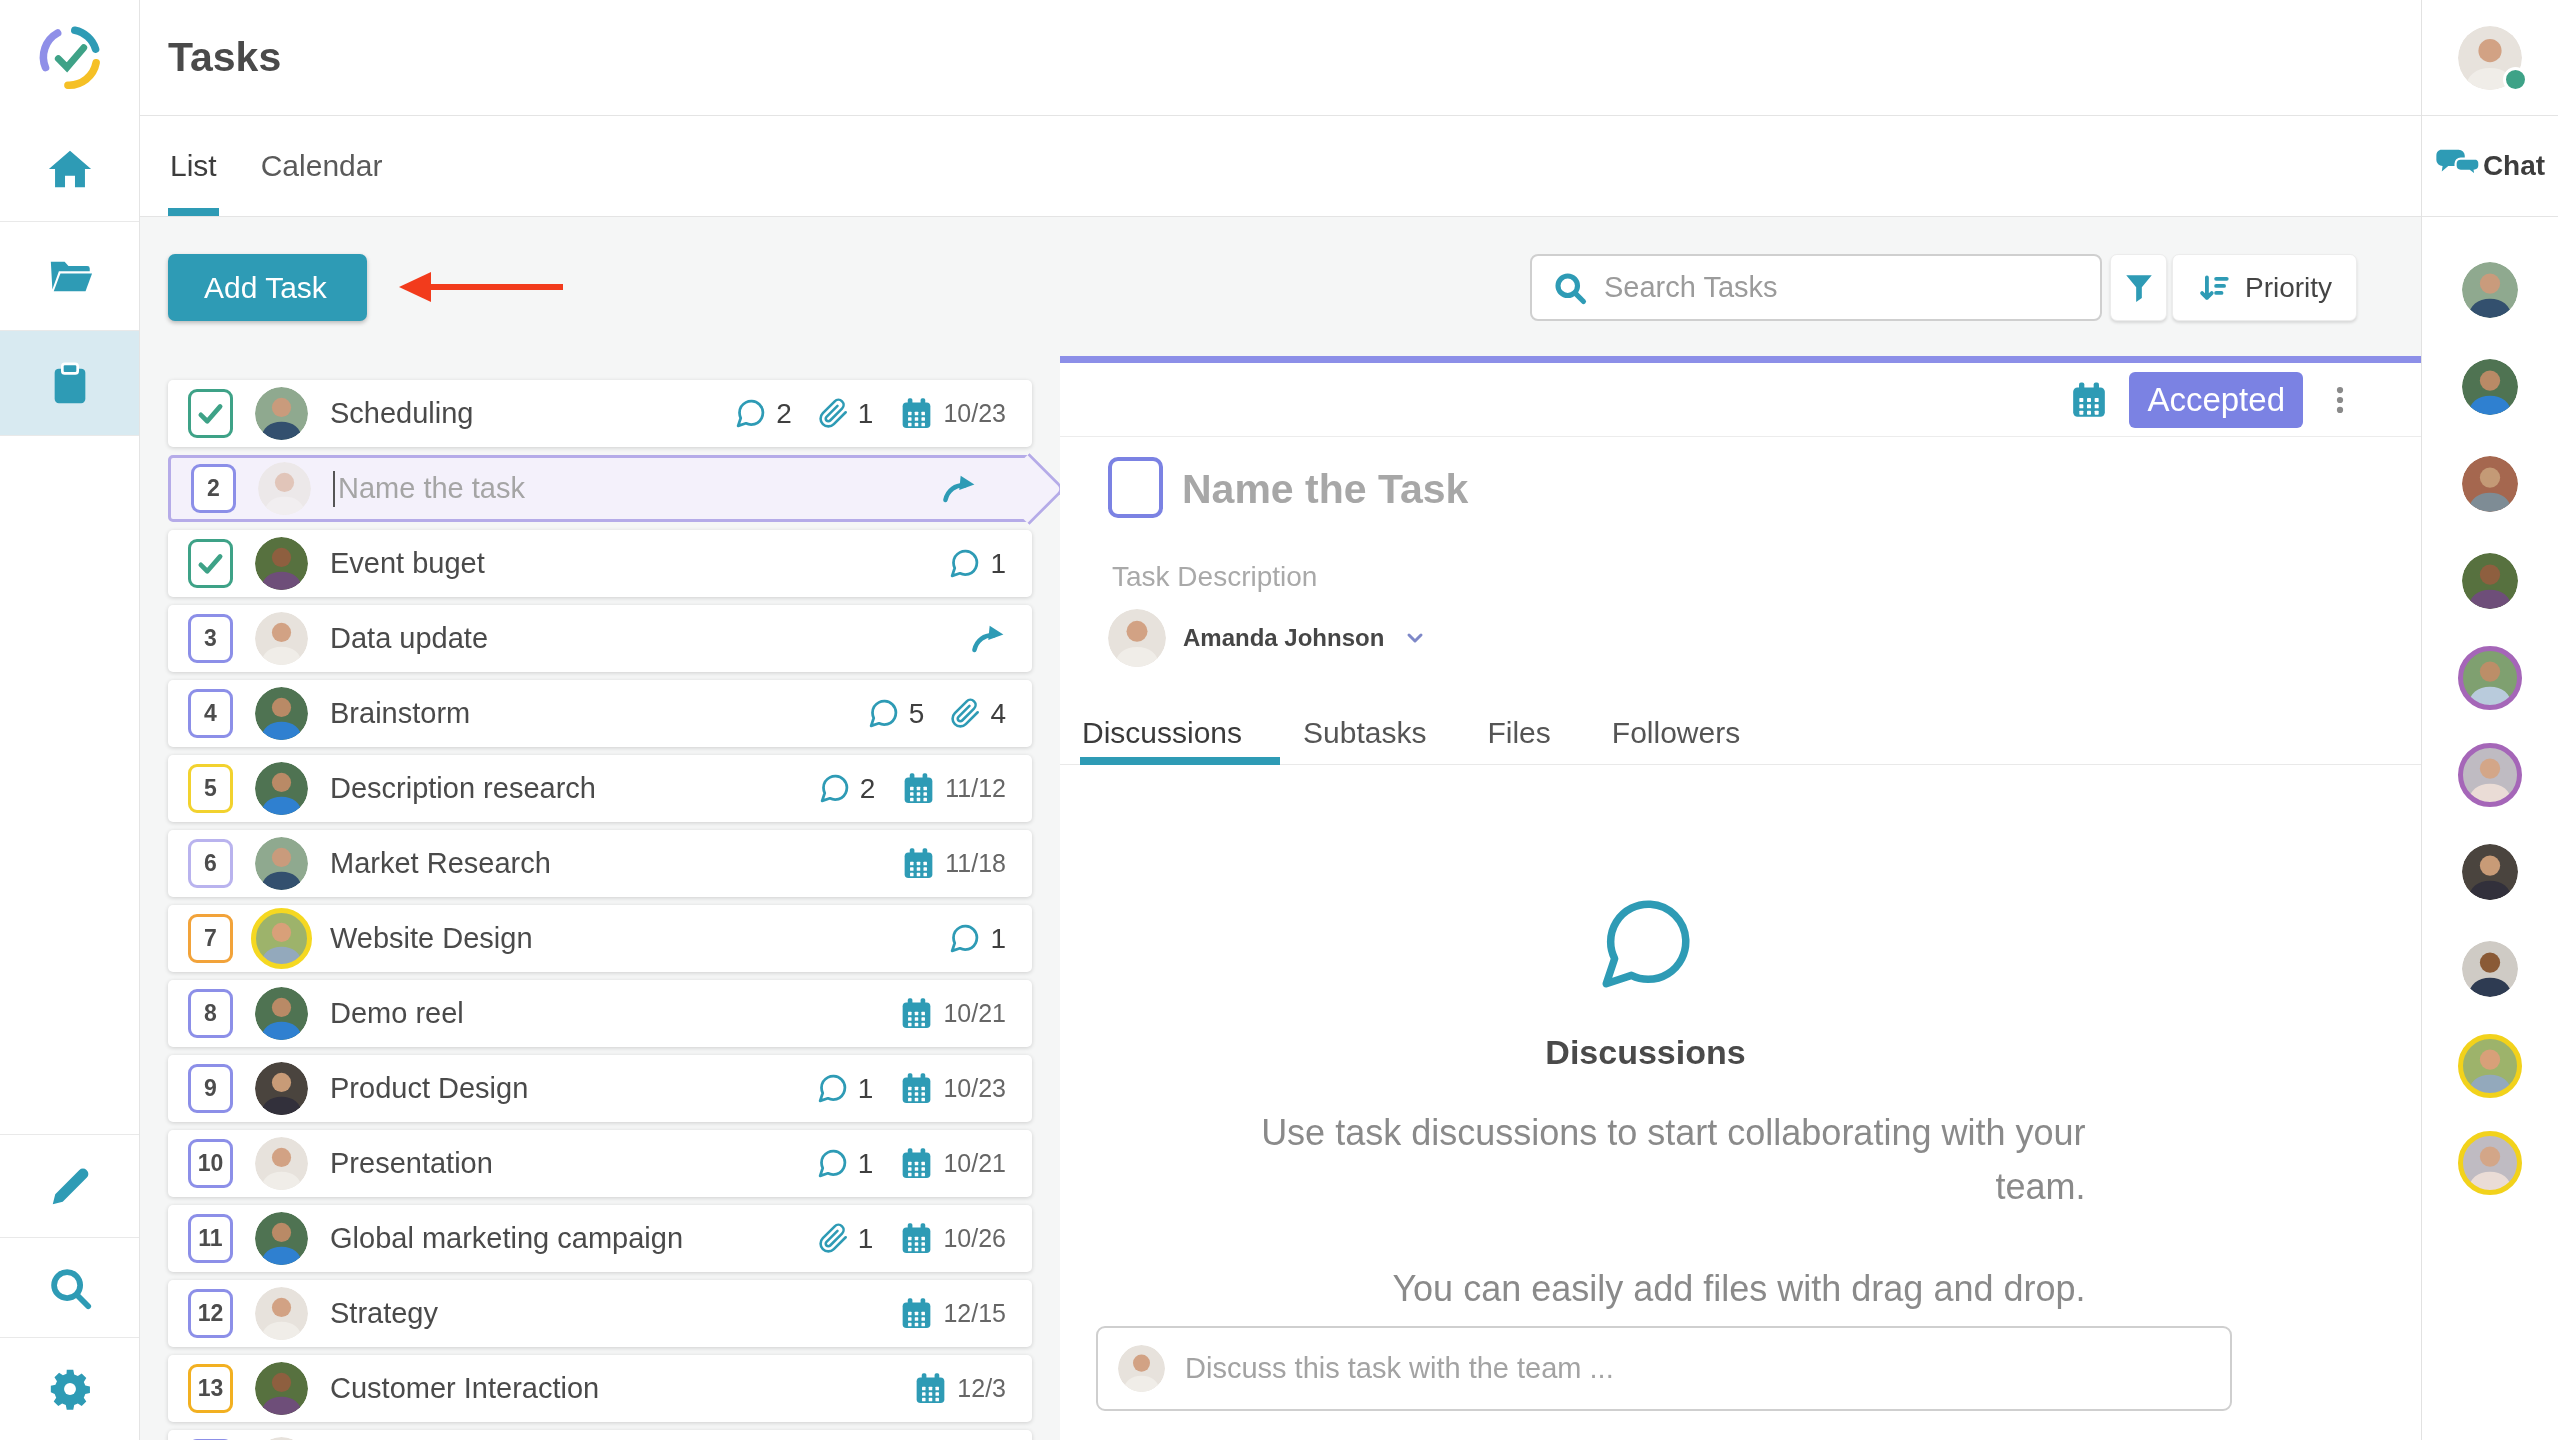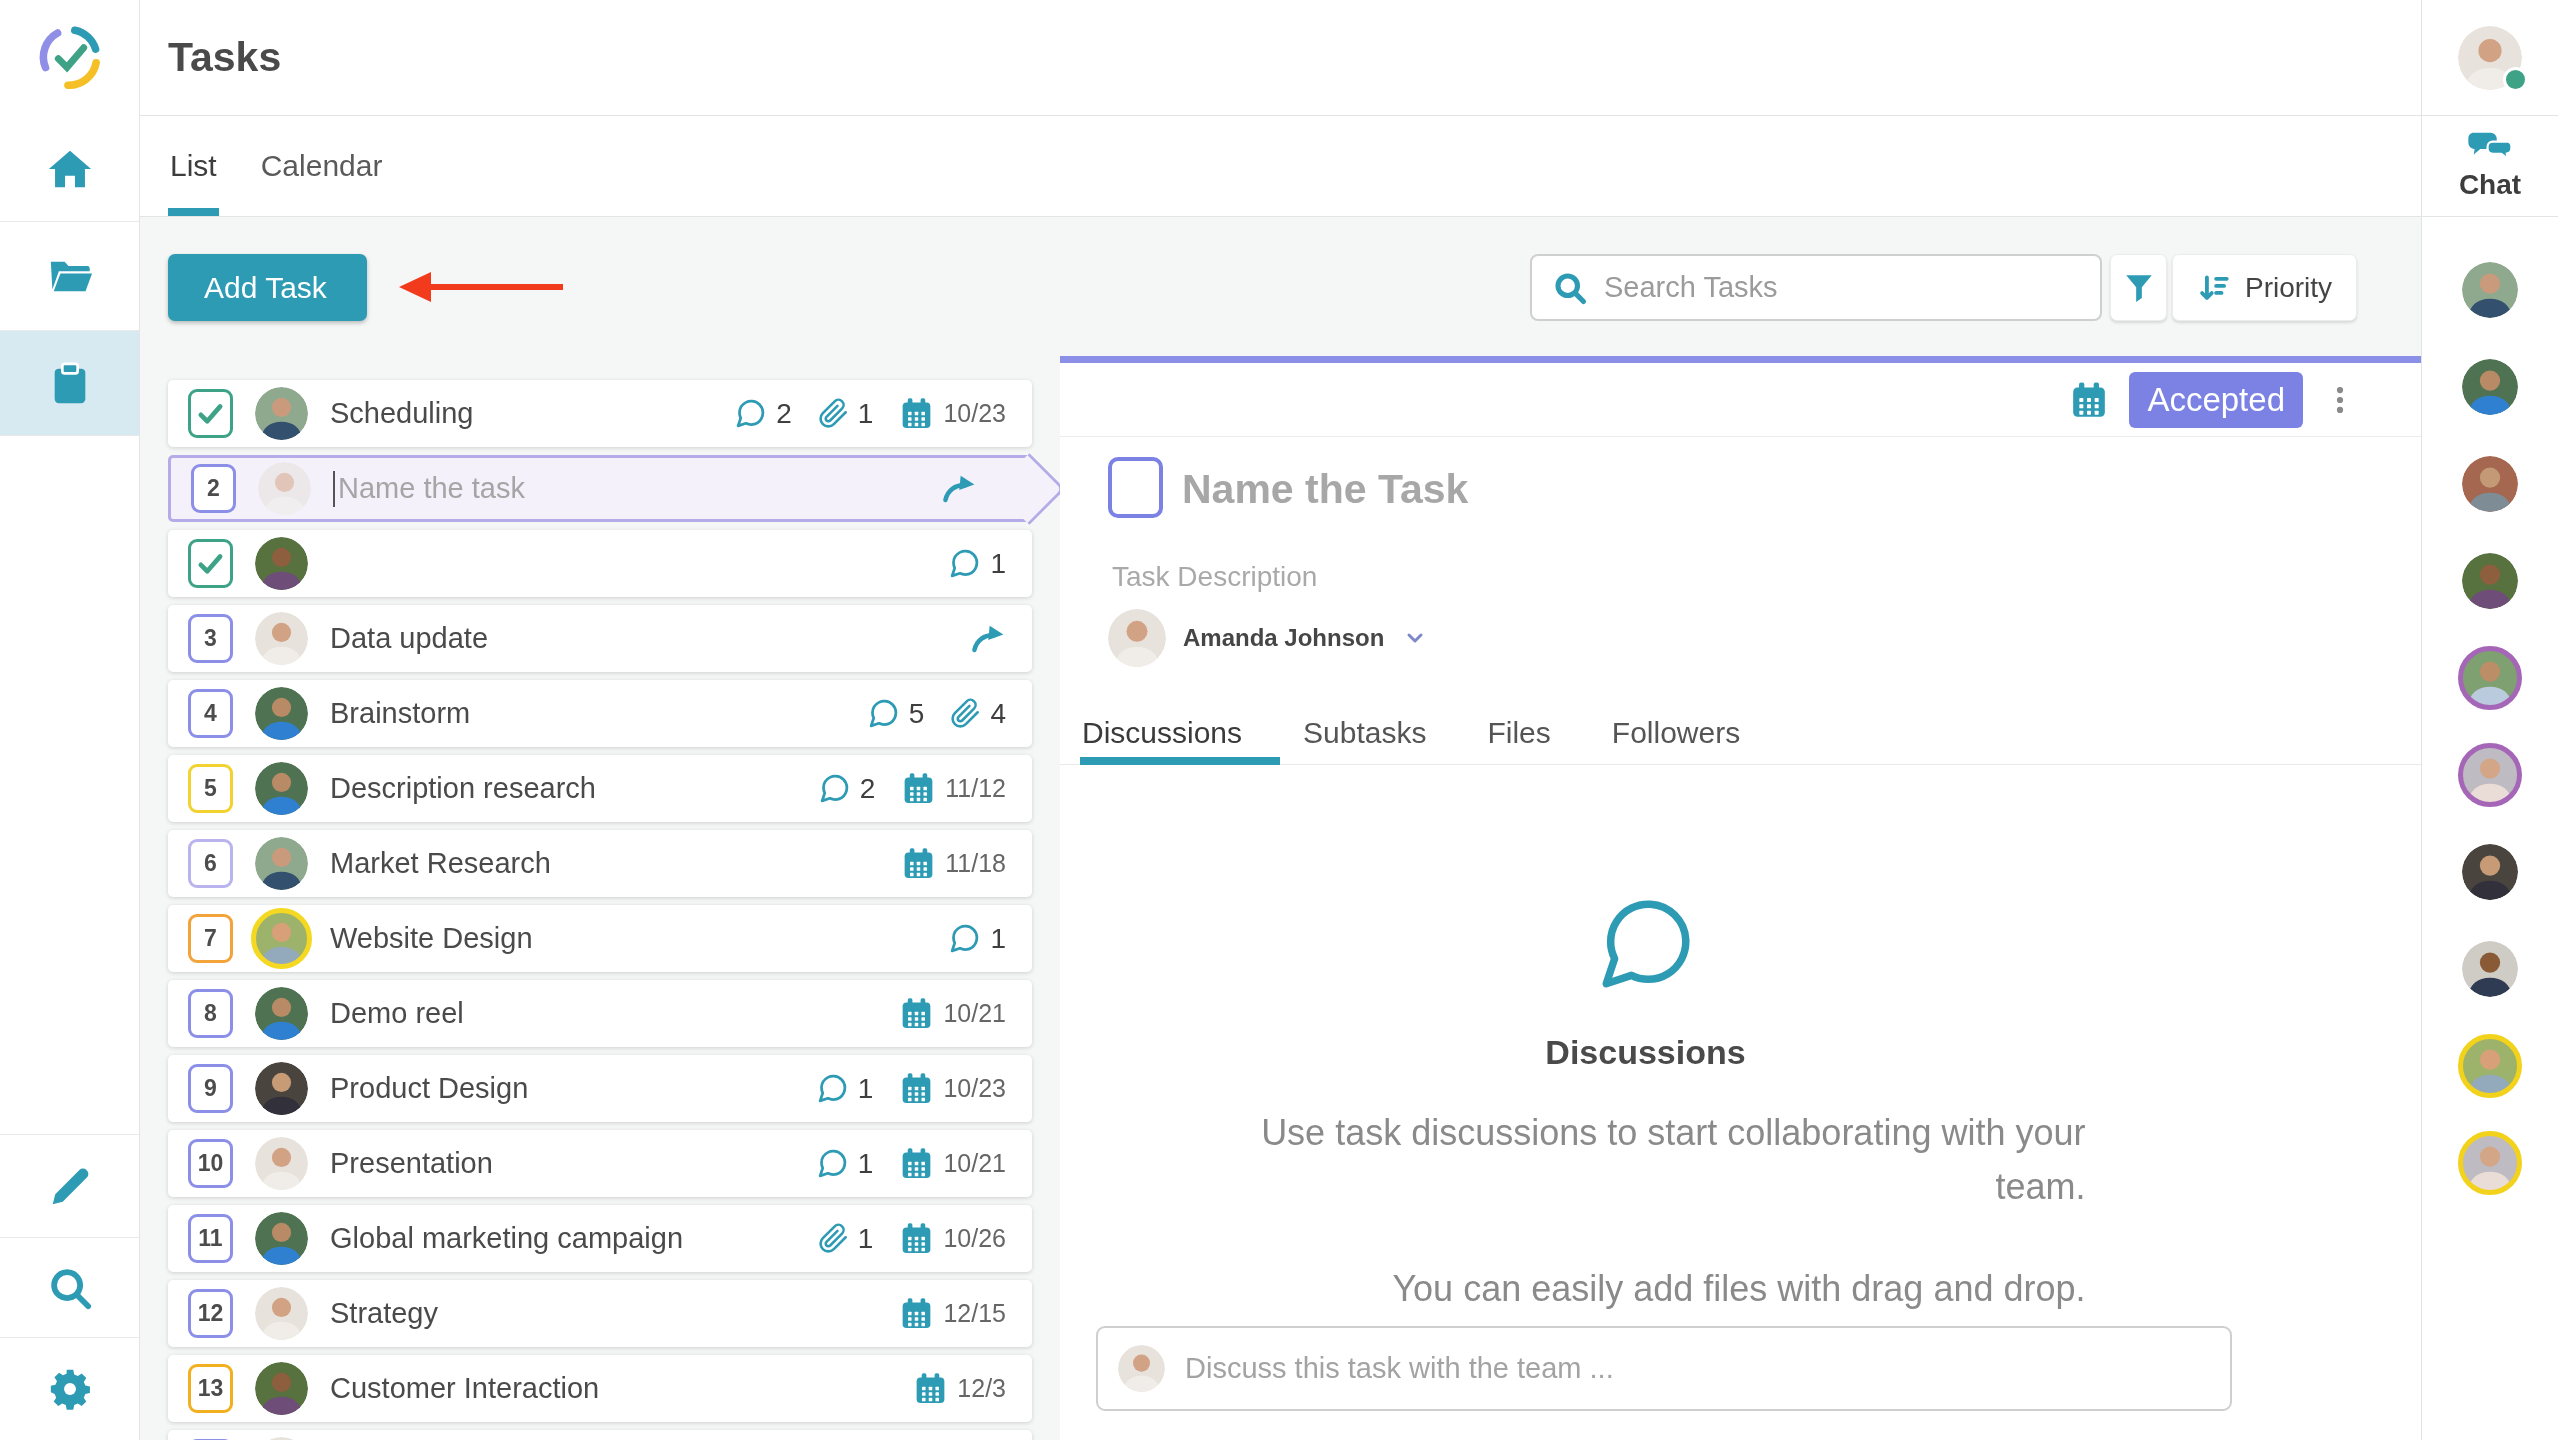--- a/index.html
+++ b/index.html
@@ -100,21 +100,21 @@
   .d-comment { position:absolute; left:36px; top:963px; width:1136px; height:85px; border:2px solid #cfcfcf; border-radius:9px; background:#fff; display:flex; align-items:center; gap:20px; padding-left:20px; }
   .d-comment .avatar { width:47px; height:47px; }
   .d-comment .ph { font-size:29px; color:#a3a3a3; }
 
   
   .rail { position:absolute; left:2421px; top:0; width:137px; height:1440px; background:#fff; border-left:1px solid #e2e2e2; z-index:10; }
   .rr-user { height:116px; border-bottom:1px solid #e4e4e4; display:flex; align-items:center; justify-content:center; }
   .rr-user .avatar { width:64px; height:64px; position:relative; overflow:visible; }
   .rr-user .avatar svg { border-radius:50%; }
   .presence { position:absolute; right:-6px; bottom:-2px; width:25px; height:25px; background:#3ea287; border:3px solid #fff; border-radius:50%; }
-  .rr-chat { height:101px; border-bottom:1px solid #e4e4e4; display:flex; flex-direction:column; align-items:center; justify-content:center; gap:2px; }
+  .rr-chat { height:101px; border-bottom:1px solid #e4e4e4; display:flex; flex-direction:row; align-items:center; justify-content:center; gap:2px; }
   .rr-chat svg { width:46px; height:36px; }
   .rr-chat .chat-label { font-size:28px; font-weight:bold; color:#3d3d3d; }
   .rr-people { display:flex; flex-direction:column; align-items:center; padding-top:45px; gap:41px; }
   .rr-people .avatar { width:56px; height:56px; }
 </style>
 </head>
 <body>
 
 <div class="sidebar">
   <div class="sb-cell sb-logo">
@@ -341,20 +341,21 @@
                 <circle cx="24" cy="24" r="24"></circle>
               </clipPath>
             </defs>
             <g clip-path="url(#ac6)">
               <rect width="48" height="48" fill="#57713f"></rect>
               <circle cx="24" cy="18.5" r="8.7" fill="#8e5f3f"></circle>
               <path d="M5 48c1.5-11 8.5-16.5 19-16.5S41.5 37 43 48z" fill="#6e4e79"></path>
             </g>
           </svg>
         </span>
+        <span class="title">Event buget</span>
         <span class="meta">
           <span class="mgroup">
             <span class="icon-comment">
               <svg viewBox="0 0 24 24" fill="none" stroke="#2e9bb5" stroke-width="2" stroke-linecap="round" stroke-linejoin="round">
                 <path d="M21 11.5a8.38 8.38 0 01-.9 3.8 8.5 8.5 0 01-7.6 4.7 8.38 8.38 0 01-3.8-.9L3 21l1.9-5.7a8.38 8.38 0 01-.9-3.8 8.5 8.5 0 014.7-7.6 8.38 8.38 0 013.8-.9h.5a8.48 8.48 0 018 8v.5z"></path>
               </svg>
             </span>
             <span class="count">1</span>
           </span>
         </span>

